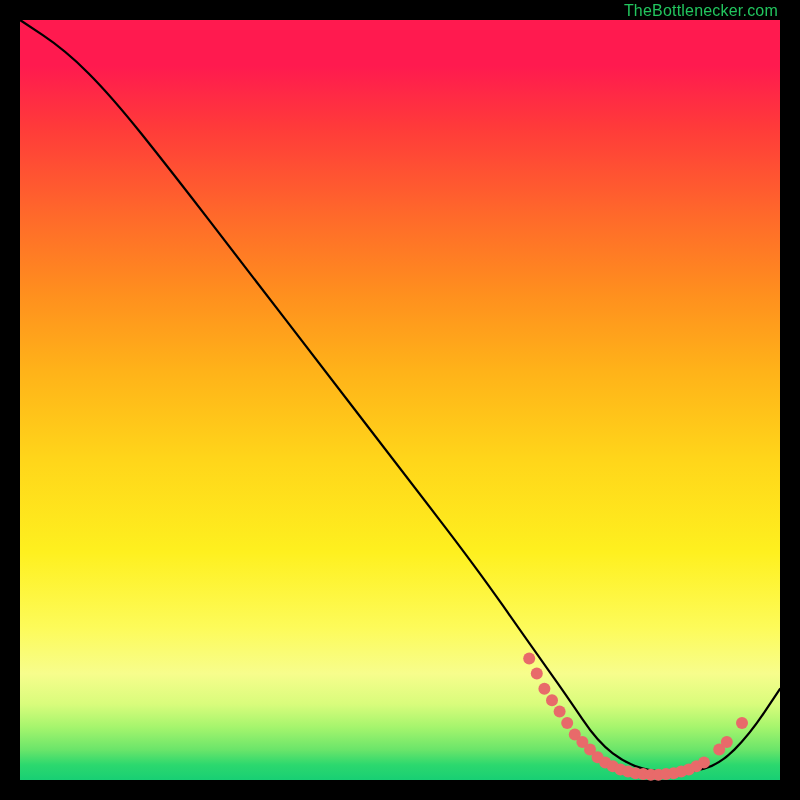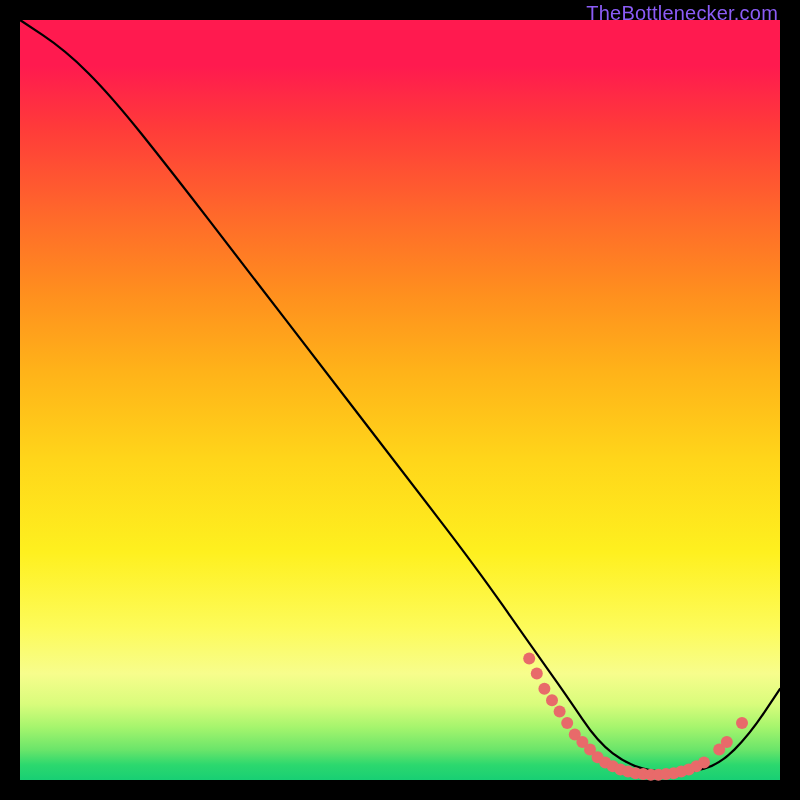--- a/index.html
+++ b/index.html
@@ -39,22 +39,22 @@
       #a6f56d 93%,
       #6be56a 96%,
       #2cd86e 98%,
       #18cf74 100%
     );
   }
   .watermark {
     position: absolute;
     top: 2px;
     right: 22px;
-    color: #8b5cf6;
-    font-size: 20px;
+    color: #22c55e;
+    font-size: 16px;
     letter-spacing: 0.2px;
     user-select: none;
   }
   svg.curve {
     position: absolute;
     left: 0;
     top: 0;
     width: 760px;
     height: 760px;
     overflow: visible;

